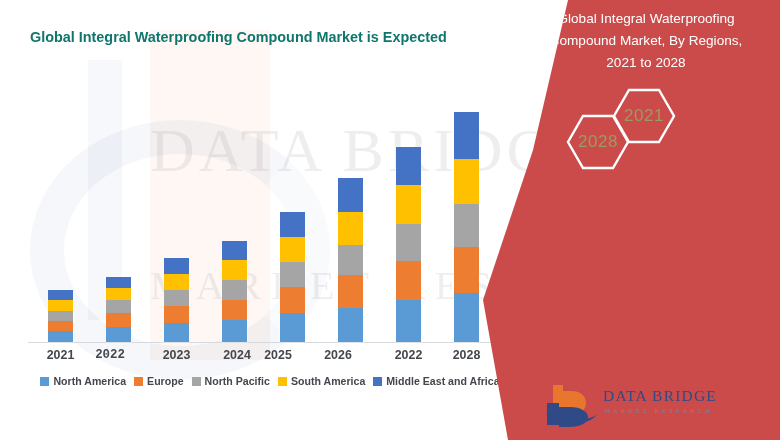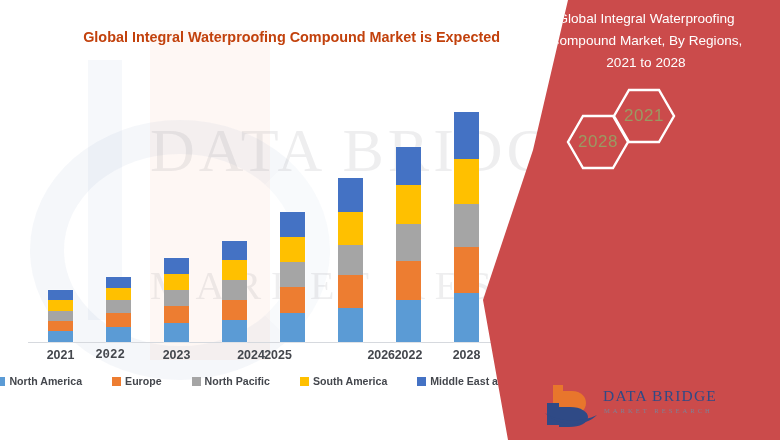--- a/index.html
+++ b/index.html
@@ -63,24 +63,24 @@
   
   .chart-panel {
     position: absolute;
     left: 0; top: 0;
     width: 540px; height: 440px;
   }
   .chart-title {
     position: absolute;
     left: 30px; top: 26px;
     width: 470px;
-    text-align: right;
+    text-align: left;
     font-size: 14.4px;
     line-height: 1.55;
-    color: #c2410c;
+    color: #0f766e;
     font-weight: bold;
   }
 
   .plot {
     position: absolute;
     left: 20px; top: 95px;
     width: 500px; height: 248px;
   }
   .axis-line {
     position: absolute;
@@ -112,21 +112,21 @@
     color: #44474d;
   }
 
   .legend {
     position: absolute;
     left: 20px; top: 375px;
     width: 500px;
     display: flex;
     justify-content: center;
     align-items: center;
-    gap: 30px;
+    gap: 8px;
   }
   .legend-item {
     display: flex;
     align-items: center;
     gap: 4px;
     white-space: nowrap;
   }
   .legend-swatch {
     width: 9px; height: 9px;
     flex: 0 0 auto;
@@ -283,23 +283,23 @@
           <div class="seg" style="background: rgb(165, 165, 165); height: 18.6957%;"></div>
           <div class="seg" style="background: rgb(237, 125, 49); height: 20%;"></div>
           <div class="seg" style="background: rgb(91, 155, 213); height: 21.3043%;"></div>
         </div>
       </div>
 
     <div class="xaxis" id="xaxis">
         <div class="xlabel" style="left: 11.5px;">2021</div>
         <div class="xlabel" style="left: 61px; font-family: Liberation Mono, monospace;">2022</div>
         <div class="xlabel" style="left: 127.5px;">2023</div>
-        <div class="xlabel" style="left: 202px;">2024</div>
+        <div class="xlabel" style="left: 188px;">2024</div>
         <div class="xlabel" style="left: 229px;">2025</div>
-        <div class="xlabel" style="left: 317px; text-align: right;">2026</div>
+        <div class="xlabel" style="left: 289px;">2026</div>
         <div class="xlabel" style="left: 359.5px;">2022</div>
         <div class="xlabel" style="left: 417.5px;">2028</div>
       </div>
 
     <div class="legend" id="legend">
         <div class="legend-item">
           <span class="legend-swatch" style="background: rgb(91, 155, 213);"></span>
           <span class="legend-label">North America</span>
         </div>
         <div class="legend-item">

